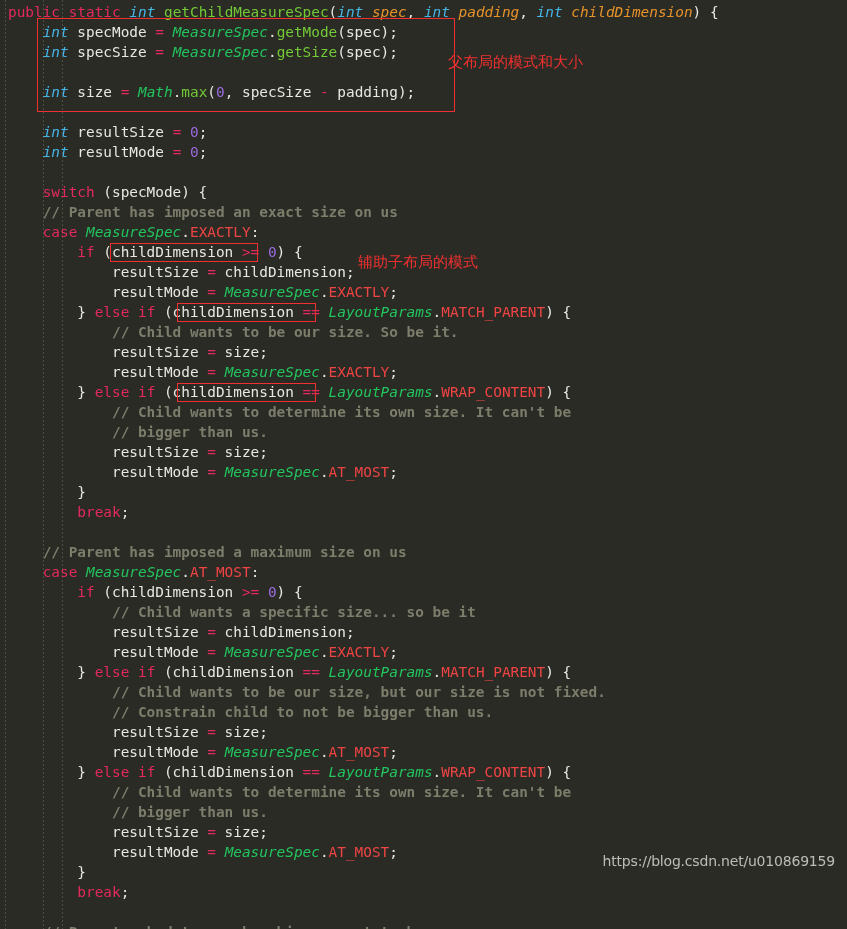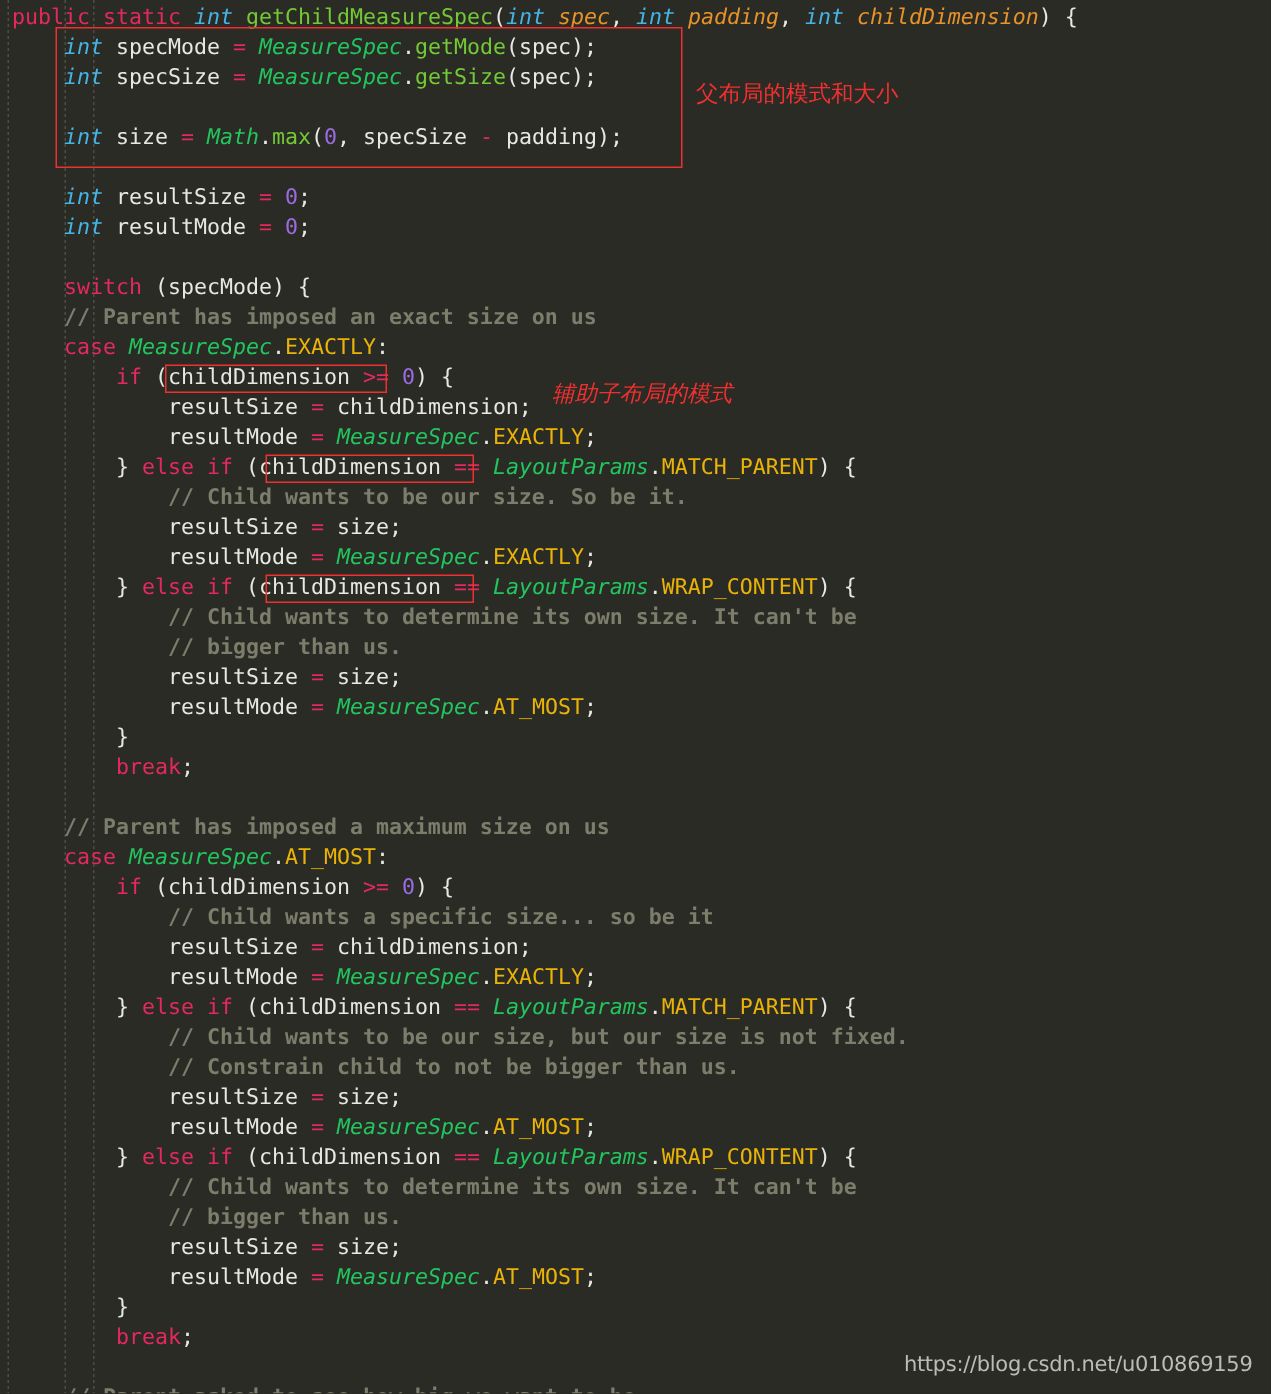--- a/index.html
+++ b/index.html
@@ -46,21 +46,21 @@
     height: 20px;
     padding-left: 8px;
     color: #e8e8e2;
   }
 
   
   .kw   { color: #e4295c; }
   .typ  { color: #45b5e8; font-style: italic; }
   .cls  { color: #22c55e; font-style: italic; }
   .mth  { color: #73c936; }
-  .cst  { color: #eab308; }
+  .cst  { color: #ef4444; }
   .par  { color: #e8922a; font-style: italic; }
   .num  { color: #9a6be0; }
   .op   { color: #e4295c; }
   .cmt  { color: #7d7d6c; font-weight: bold; }
   .pln  { color: #e8e8e2; }
 
   
   .box {
     position: absolute;
     border: 1.5px solid #f03030;
@@ -74,28 +74,28 @@
 
   
   .anno {
     position: absolute;
     color: #f03030;
     font-family: "DejaVu Sans", "Liberation Sans", sans-serif;
     font-size: 15px;
     line-height: 18px;
     white-space: nowrap;
   }
-  #anno-1 { left: 464px; top: 53px; }
-  #anno-2 { left: 368px; top: 253px; font-style: italic; }
+  #anno-1 { left: 448px; top: 53px; }
+  #anno-2 { left: 358px; top: 253px; }
 
   
   #watermark {
     position: absolute;
     right: 12px;
-    top: 925px;
+    top: 876px;
     color: #c9c9c2;
     font-family: "DejaVu Sans", "Liberation Sans", sans-serif;
     font-size: 14px;
     letter-spacing: -0.2px;
     opacity: .92;
     white-space: nowrap;
     transform: translateY(-23px);
   }
 </style>
 </head>

